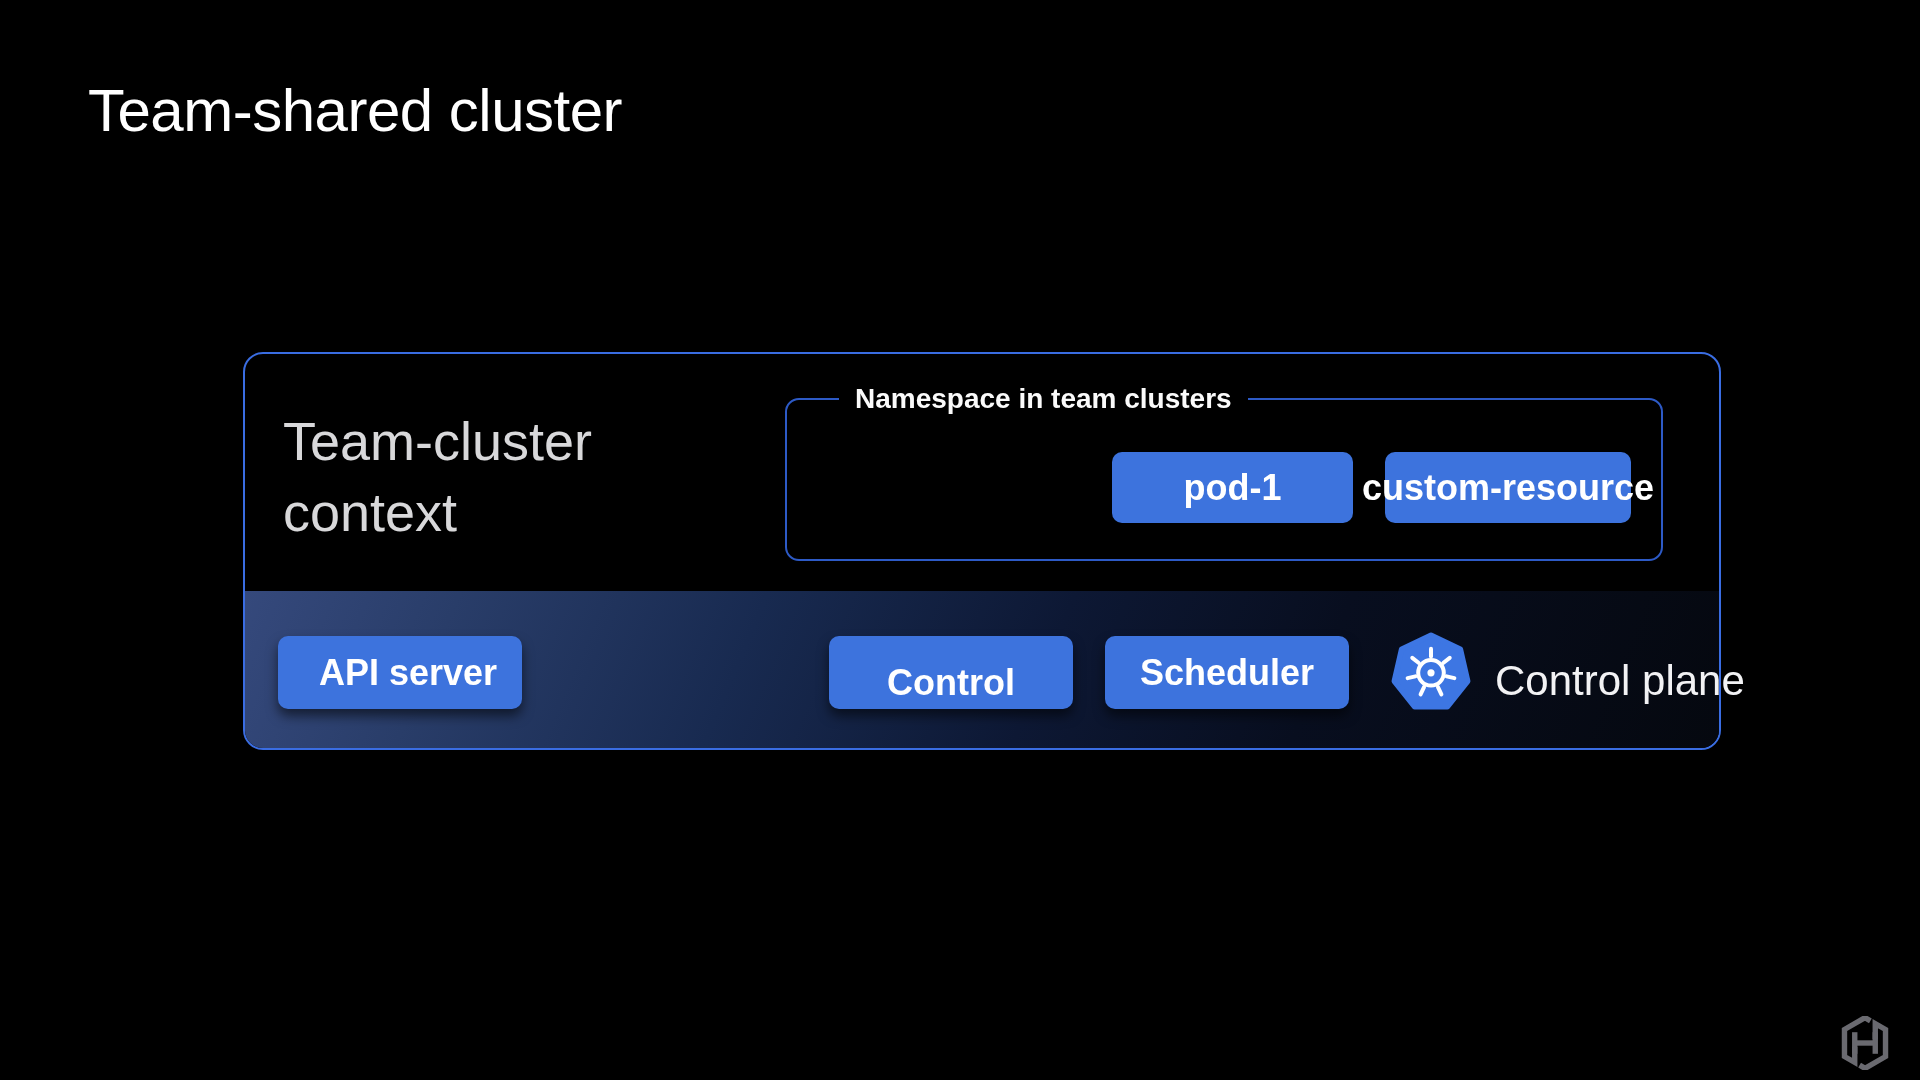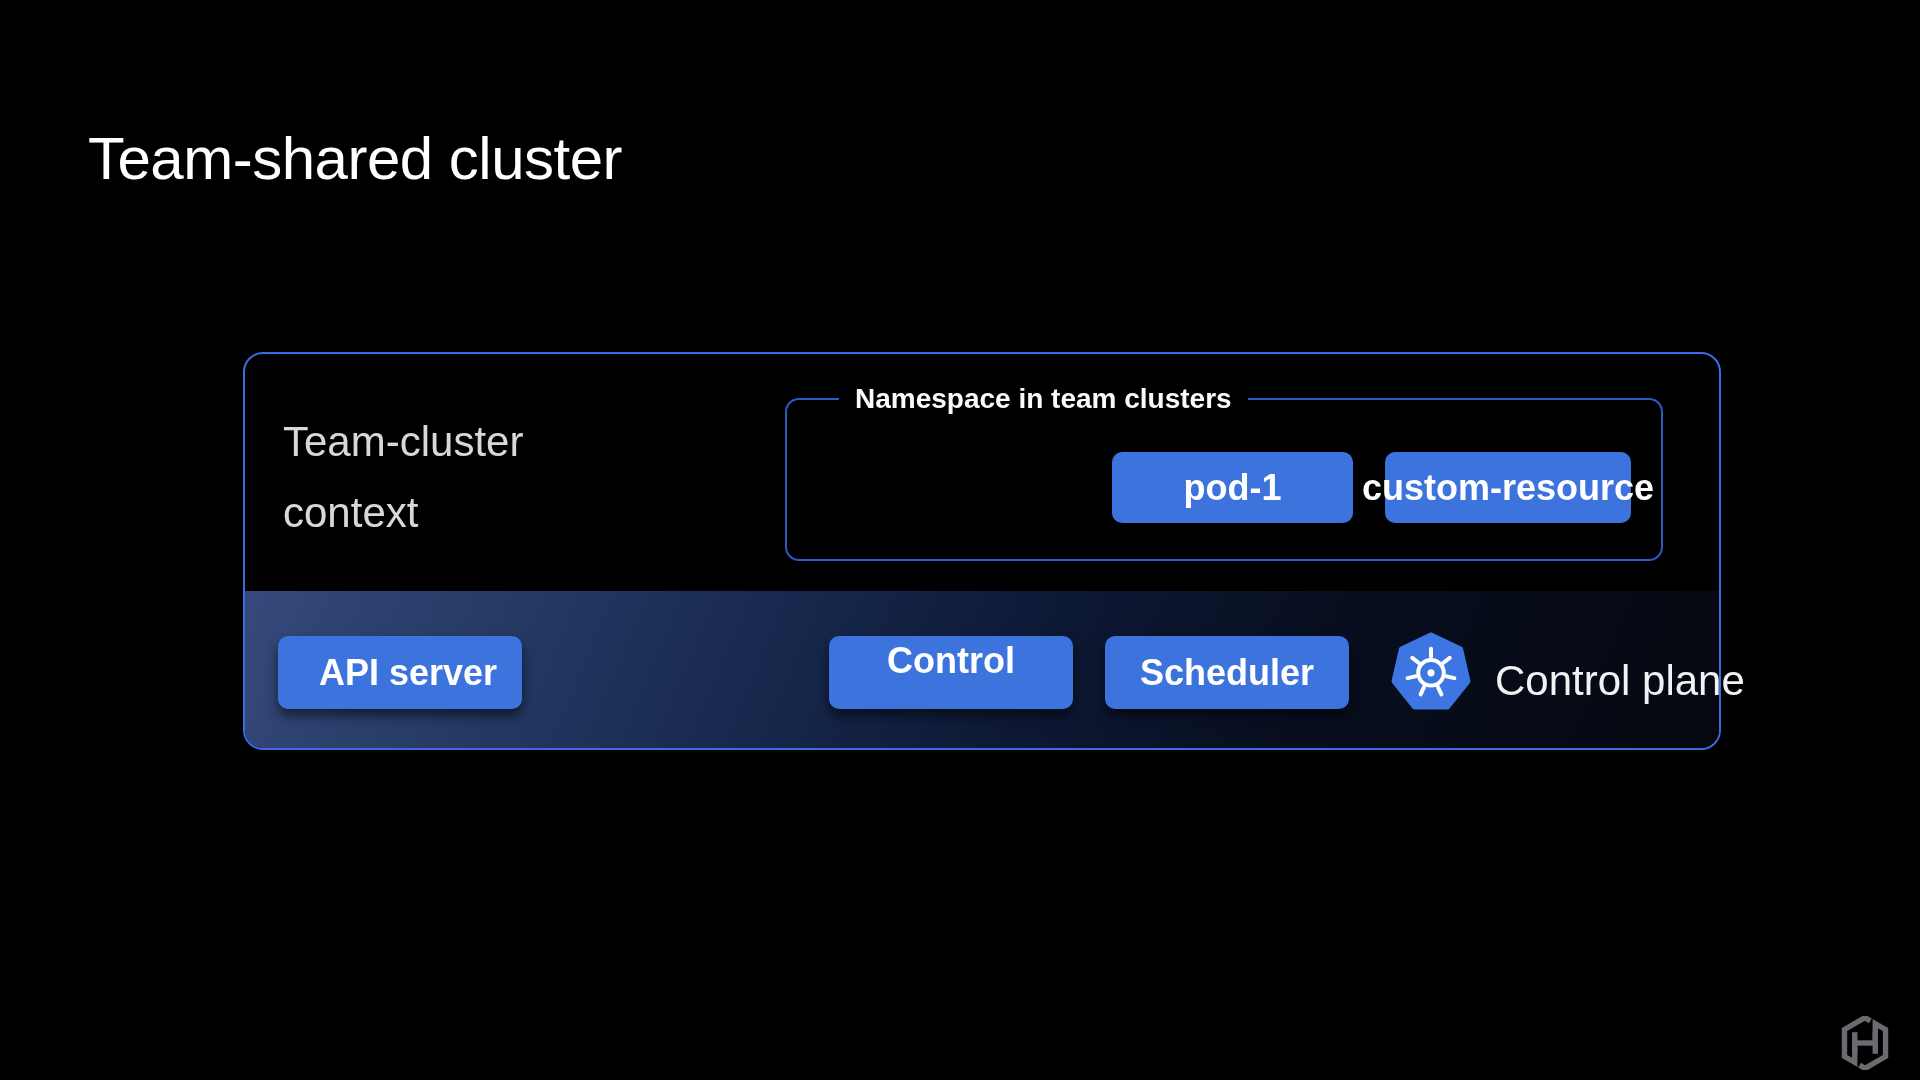--- a/index.html
+++ b/index.html
@@ -13,41 +13,40 @@
   }
 
   .slide-title {
     position: absolute;
     left: 88px;
     top: 76px;
     font-size: 60px;
     font-weight: 400;
     letter-spacing: -0.5px;
     color: #ffffff;
-    margin-top: 48px;
   }
 
   
   .cluster-box {
     position: absolute;
     left: 243px;
     top: 352px;
     width: 1478px;
     height: 398px;
     border: 2px solid #3a6de2;
     border-radius: 20px;
     background: #000;
   }
 
   .context-label {
     position: absolute;
     left: 38px;
     top: 52px;
     width: 330px;
-    font-size: 42px;
+    font-size: 54px;
     line-height: 71px;
     font-weight: 400;
     color: #d8d8da;
   }
 
   
   .namespace-box {
     position: absolute;
     left: 540px;
     top: 44px;
@@ -100,21 +99,21 @@
       #293d69 14%,
       #182a50 34%,
       #0d1834 54%,
       #080e1f 72%,
       #05080f 100%);
   }
 
   .control-plane-bar .node { height: 73px; top: 45px; }
   .node-api-server { left: 33px;  width: 244px; padding-left: 16px; }
   .node-etcd       { left: 307px; width: 248px; }
-  .node-control    { left: 584px; width: 244px; align-items: flex-start; padding-top: 4px; }
+  .node-control    { left: 584px; width: 244px; align-items: flex-start; padding-top: 26px; }
   .node-scheduler  { left: 860px; width: 244px; }
 
   .k8s-icon {
     position: absolute;
     left: 1146px;
     top: 41px;
     width: 80px;
     height: 80px;
   }
 

